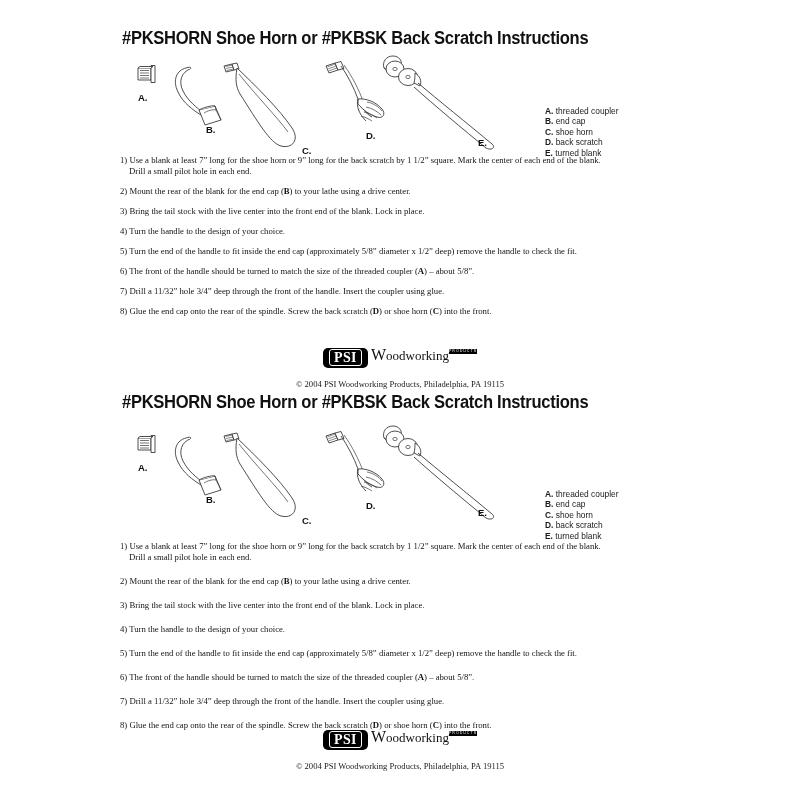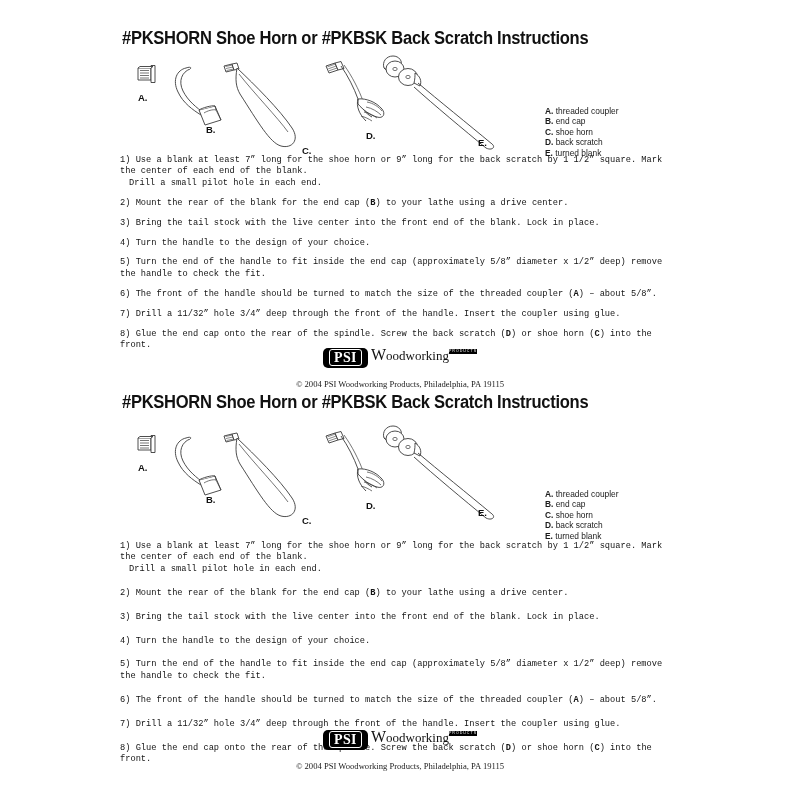--- a/index.html
+++ b/index.html
@@ -69,21 +69,21 @@
     margin-top: 35px;
   }
   .legend-row { white-space: nowrap; }
   .legend-key { font-weight: bold; }
 
   .steps {
     position: absolute;
     left: 120px;
     top: 155px;
     width: 560px;
-    font-family: Liberation Mono, monospace;
+    font-family: Liberation Serif, serif;
     font-size: 8.7px;
     color: #141414;
   }
   .step {
     margin-bottom: 8.5px;
     line-height: 11.4px;
   }
   .step .cont {
     display: block;
     padding-left: 9px;

